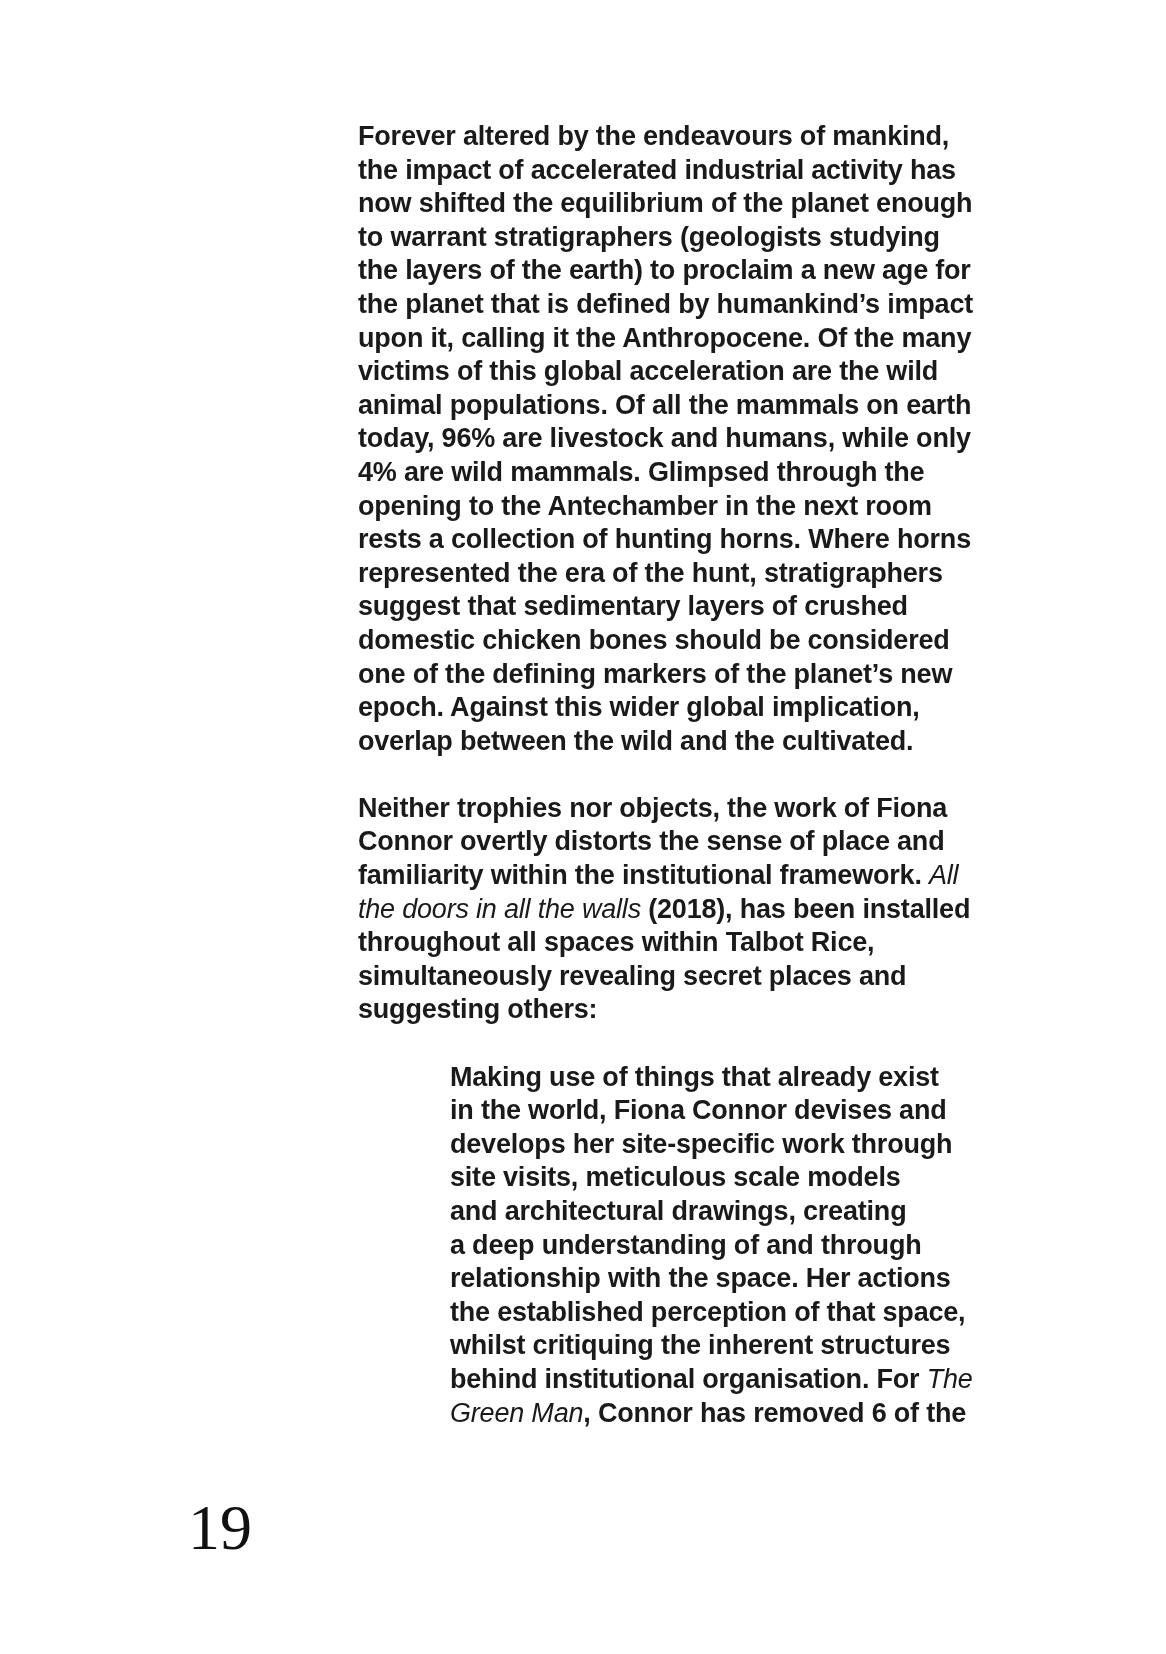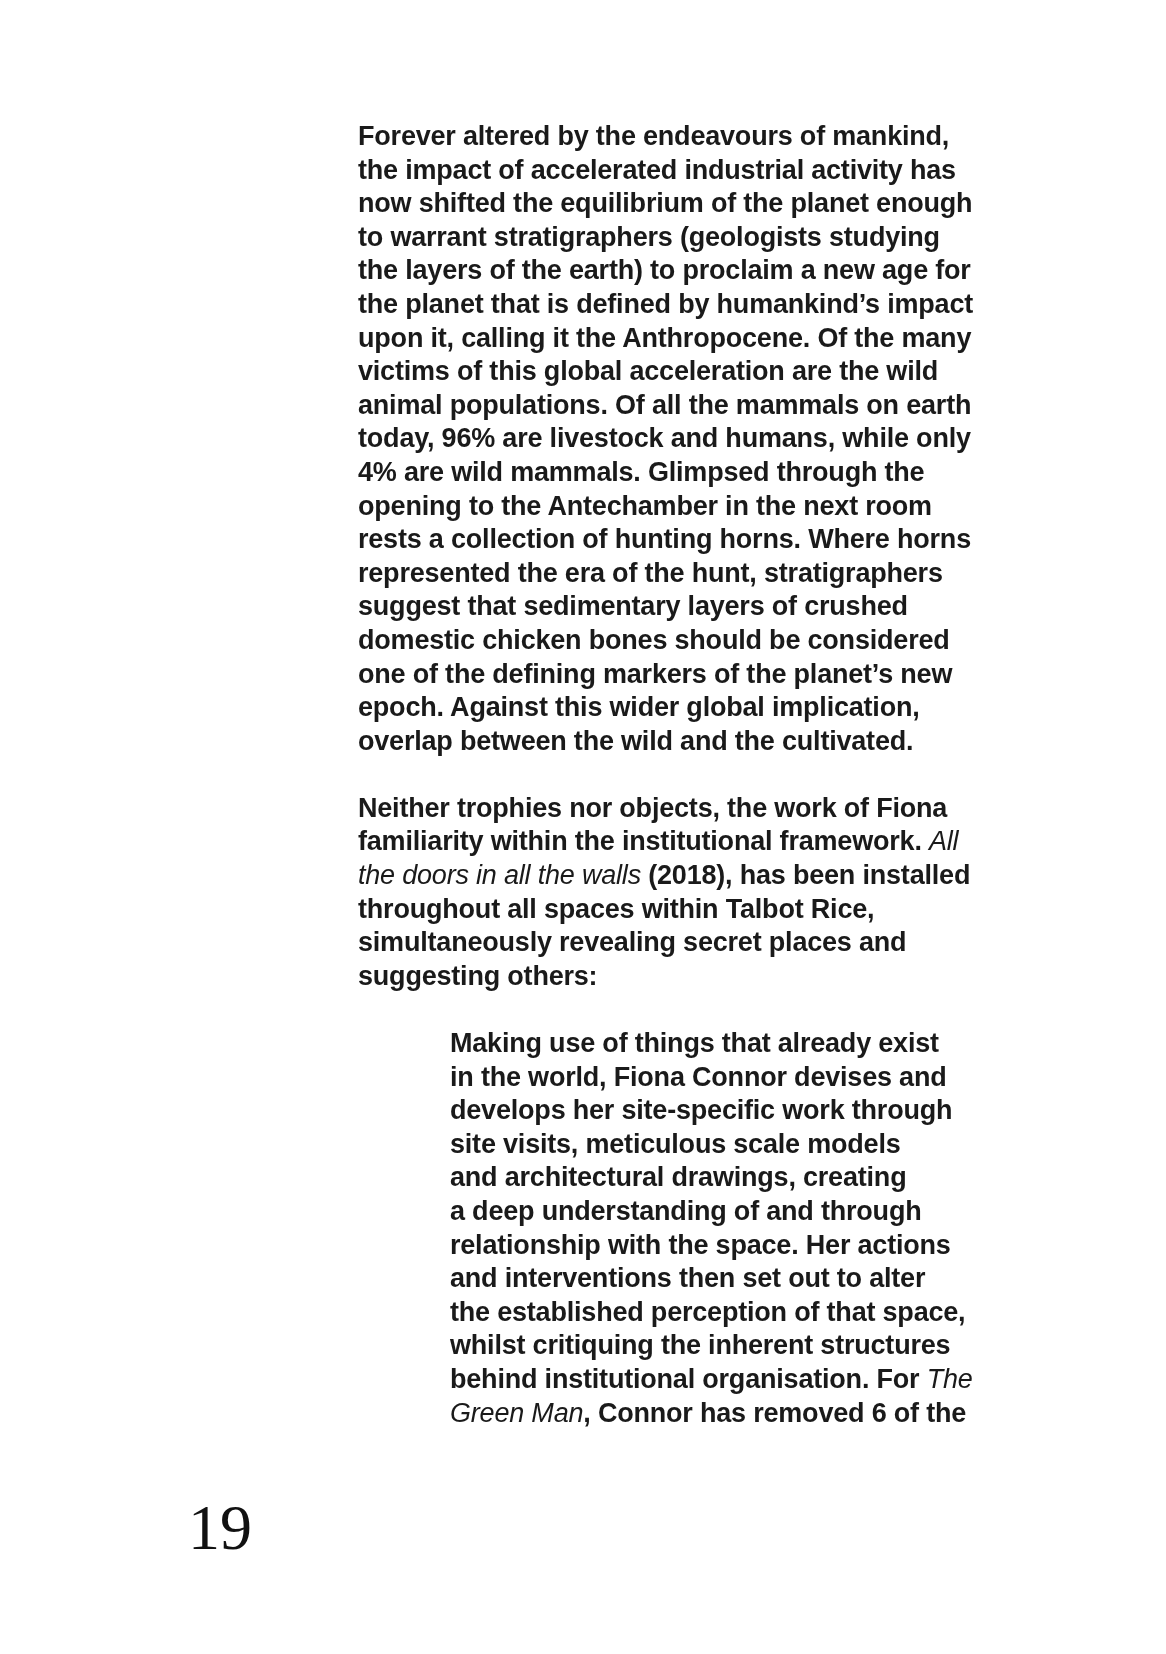--- a/index.html
+++ b/index.html
@@ -73,35 +73,35 @@
         <div class="line"><span class="seg-b">rests a collection of hunting horns. Where horns</span></div>
         <div class="line"><span class="seg-b">represented the era of the hunt, stratigraphers</span></div>
         <div class="line"><span class="seg-b">suggest that sedimentary layers of crushed</span></div>
         <div class="line"><span class="seg-b">domestic chicken bones should be considered</span></div>
         <div class="line"><span class="seg-b">one of the defining markers of the planet’s new</span></div>
         <div class="line"><span class="seg-b">epoch. Against this wider global implication,</span></div>
         <div class="line"><span class="seg-b">overlap between the wild and the cultivated.</span></div>
       </div>
       <div class="paragraph">
         <div class="line"><span class="seg-b">Neither trophies nor objects, the work of Fiona</span></div>
+        <div class="line"><span class="seg-b">Connor overtly distorts the sense of place and</span></div>
         <div class="line"><span class="seg-b">familiarity within the institutional framework. </span><span class="seg-i">All</span></div>
         <div class="line"><span class="seg-i">the doors in all the walls </span><span class="seg-b">(2018), has been installed</span></div>
         <div class="line"><span class="seg-b">throughout all spaces within Talbot Rice,</span></div>
         <div class="line"><span class="seg-b">simultaneously revealing secret places and</span></div>
         <div class="line"><span class="seg-b">suggesting others:</span></div>
       </div>
       <div class="paragraph blockquote">
         <div class="line"><span class="seg-b">Making use of things that already exist</span></div>
         <div class="line"><span class="seg-b">in the world, </span><span class="seg-r">Fiona Connor </span><span class="seg-b">devises and</span></div>
         <div class="line"><span class="seg-b">develops her site-specific work through</span></div>
         <div class="line"><span class="seg-b">site visits, meticulous scale models</span></div>
         <div class="line"><span class="seg-b">and architectural drawings, creating</span></div>
         <div class="line"><span class="seg-b">a deep understanding of and through</span></div>
         <div class="line"><span class="seg-b">relationship with the space. Her actions</span></div>
-        <div class="line"><span class="seg-b">and interventions then set out to alter</span></div>
         <div class="line"><span class="seg-b">the established perception of that space,</span></div>
         <div class="line"><span class="seg-b">whilst critiquing the inherent structures</span></div>
         <div class="line"><span class="seg-b">behind institutional organisation. For </span><span class="seg-i">The</span></div>
         <div class="line"><span class="seg-i">Green Man</span><span class="seg-b">, Connor has removed 6 of the</span></div>
       </div>
     </div>
   <div class="page-number">19</div>
 </div>
 
 </body></html>

